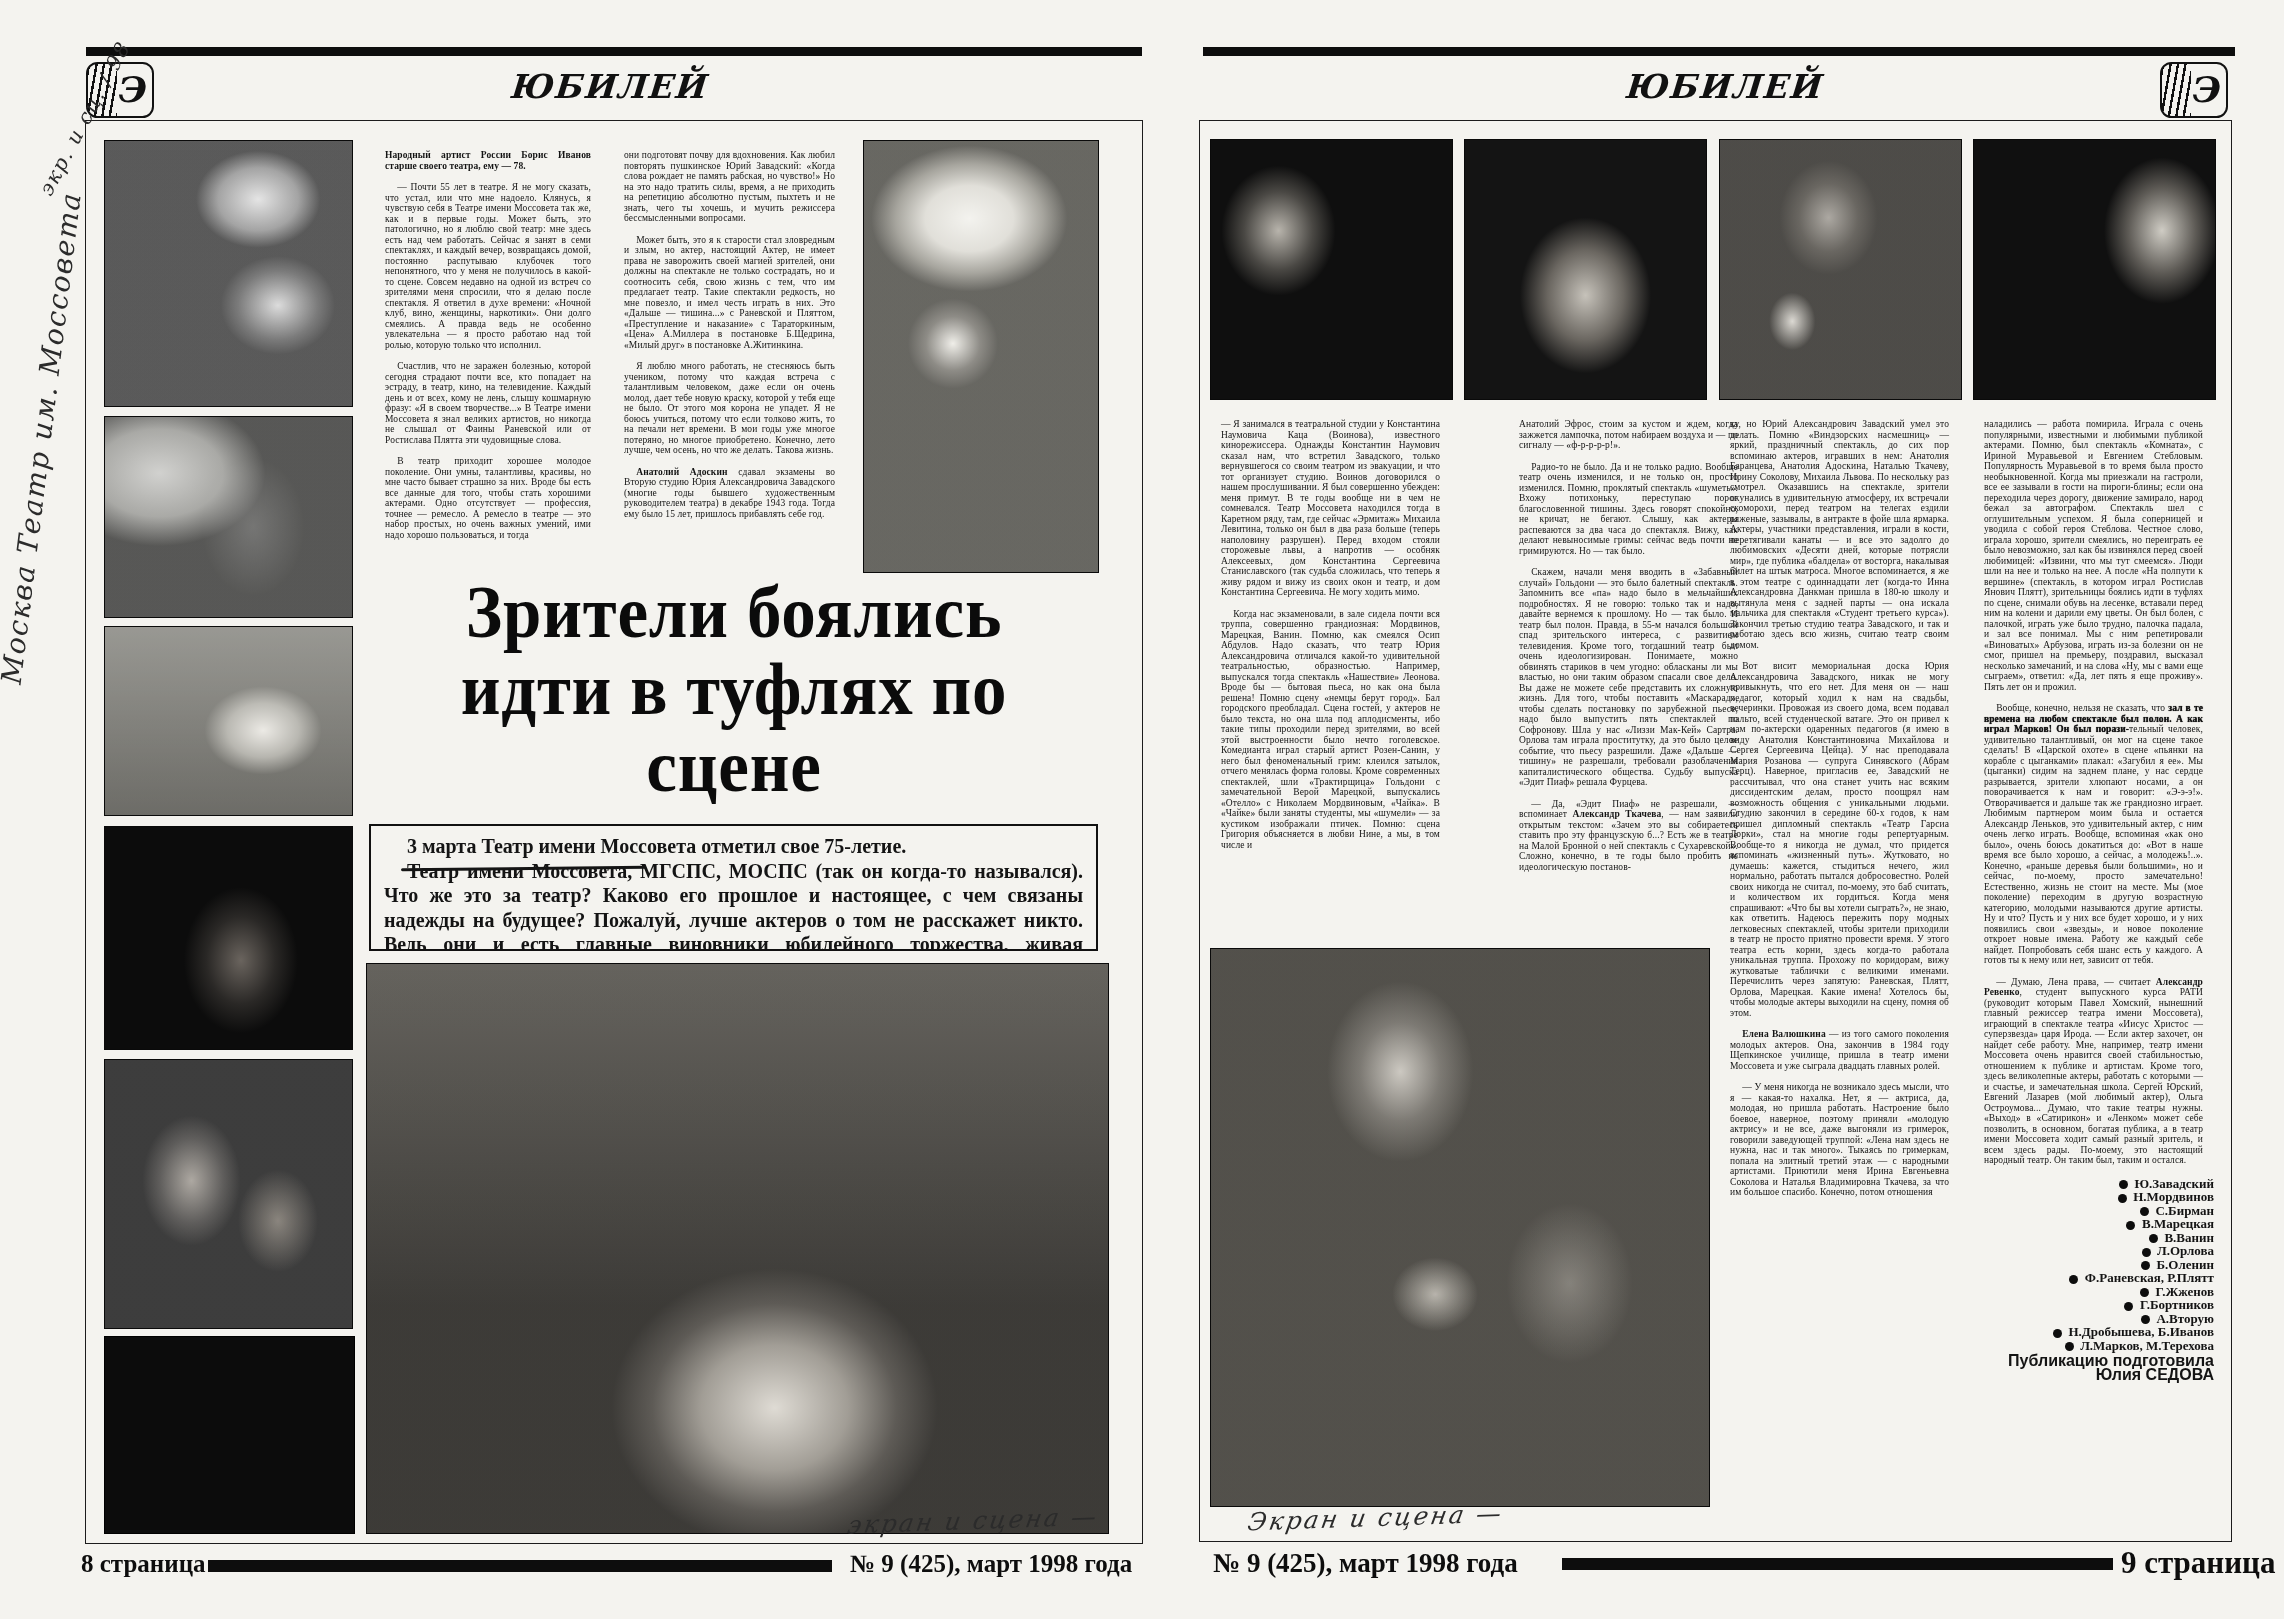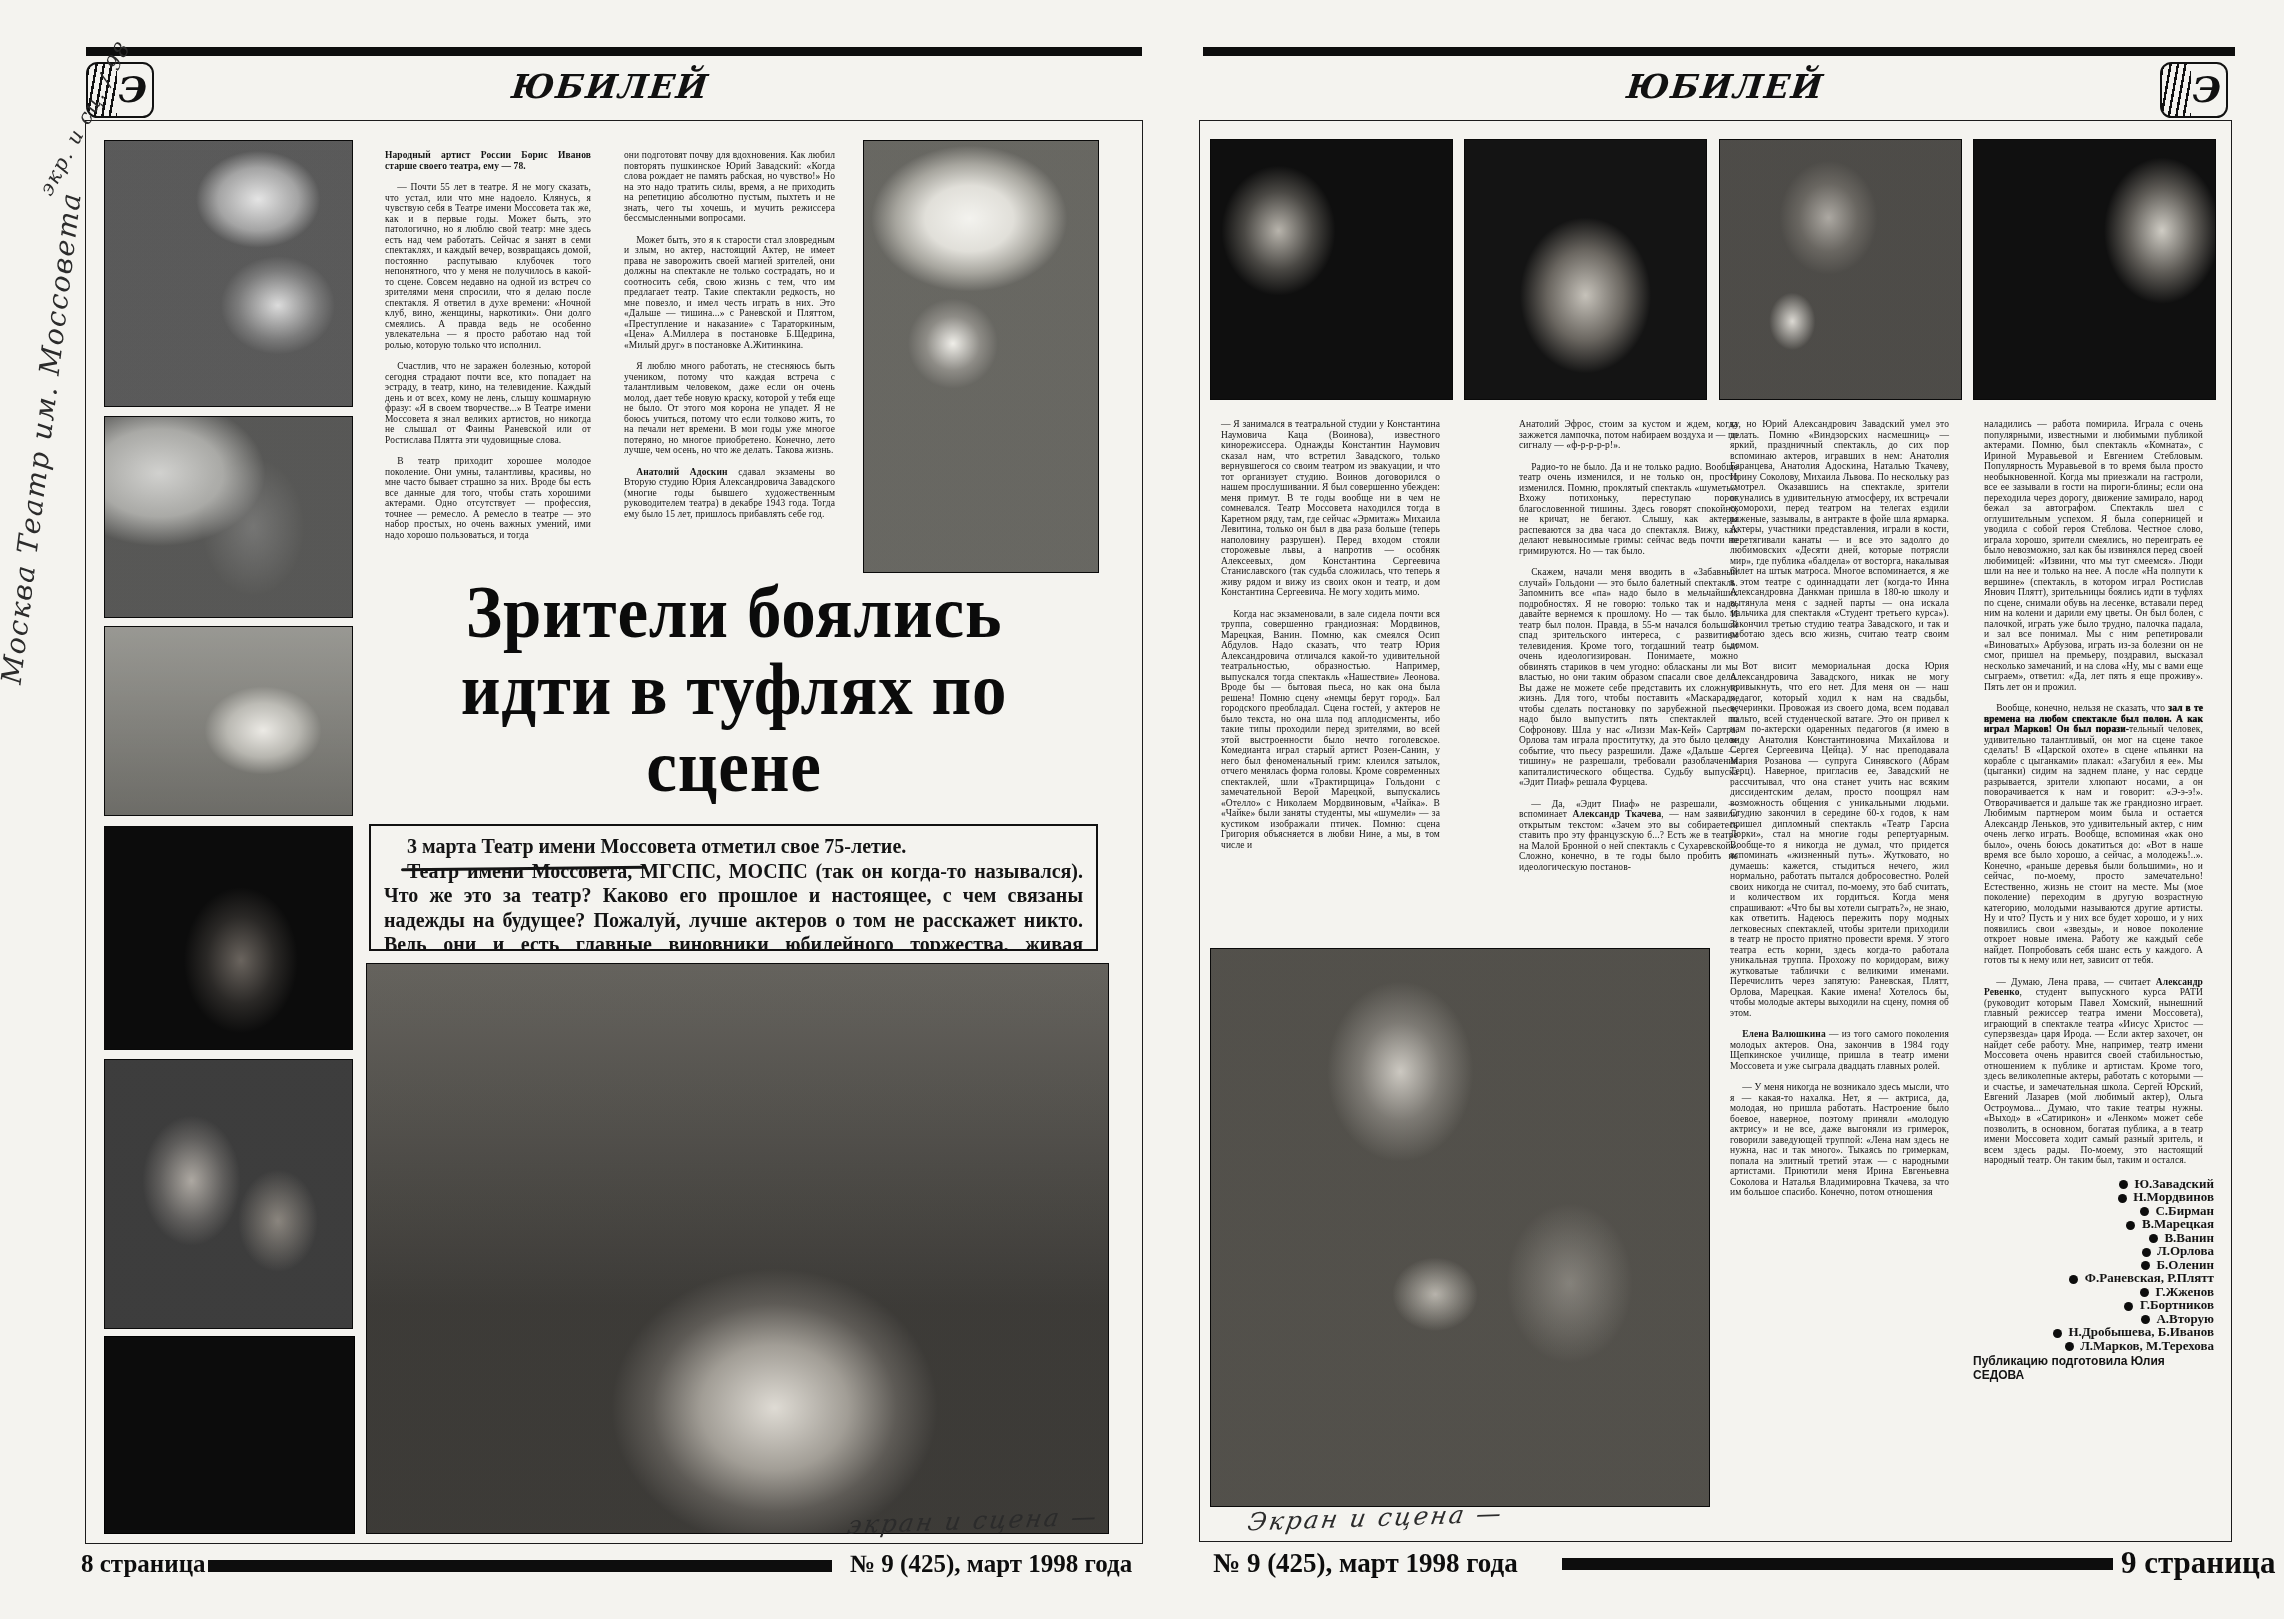--- a/index.html
+++ b/index.html
@@ -39,21 +39,21 @@
   .headline{position:absolute;text-align:center;font-weight:bold;font-family:"Liberation Serif",serif;color:#0b0b0b;}
   .headline div{font-size:69px;line-height:77px;letter-spacing:0.8px;transform:scaleY(1.08);}
   
   .leadbox{position:absolute;border:2.4px solid #111;padding:8.2px 13px 6.5px 13px;overflow:hidden;}
   .leadbox p{margin:0;font-size:20px;line-height:24.5px;font-weight:bold;text-align:justify;text-indent:23px;}
   .lead-underline{position:absolute;height:3.3px;background:#151515;transform:rotate(-.6deg);border-radius:1.6px;}
   
   .names{margin-top:11.4px;text-align:right;}
   .names div{font-size:13px;line-height:13.5px;font-weight:bold;}
   .names .bullet{display:inline-block;width:9px;height:9px;border-radius:50%;background:#0d0d0d;margin-right:6.5px;vertical-align:middle;}
-  .credit{font-family:"Liberation Sans",sans-serif;font-weight:bold;font-size:12px;line-height:14px;text-align:left;margin-top:1.6px;}
+  .credit{font-family:"Liberation Sans",sans-serif;font-weight:bold;font-size:16px;line-height:14px;text-align:right;margin-top:1.6px;}
   
   .pgnum{position:absolute;font-weight:bold;font-size:25px;font-family:"Liberation Serif",serif;color:#0d0d0d;white-space:nowrap;}
   .fbar{position:absolute;background:#0d0d0d;height:12.2px;}
   
   .hand{position:absolute;font-family:"DejaVu Serif",serif;font-style:italic;color:#2b2b2b;white-space:nowrap;}
   .hand-sig{font-size:24.5px;transform:rotate(-2deg) skewX(-12deg);letter-spacing:2.4px;}
   .hand-corner{font-size:20.4px;transform:rotate(-62deg);transform-origin:left top;letter-spacing:1.6px;}
   .hand-left{font-size:28px;transform:rotate(-83deg);transform-origin:center center;letter-spacing:1.6px;}
 </style>
 </head>

